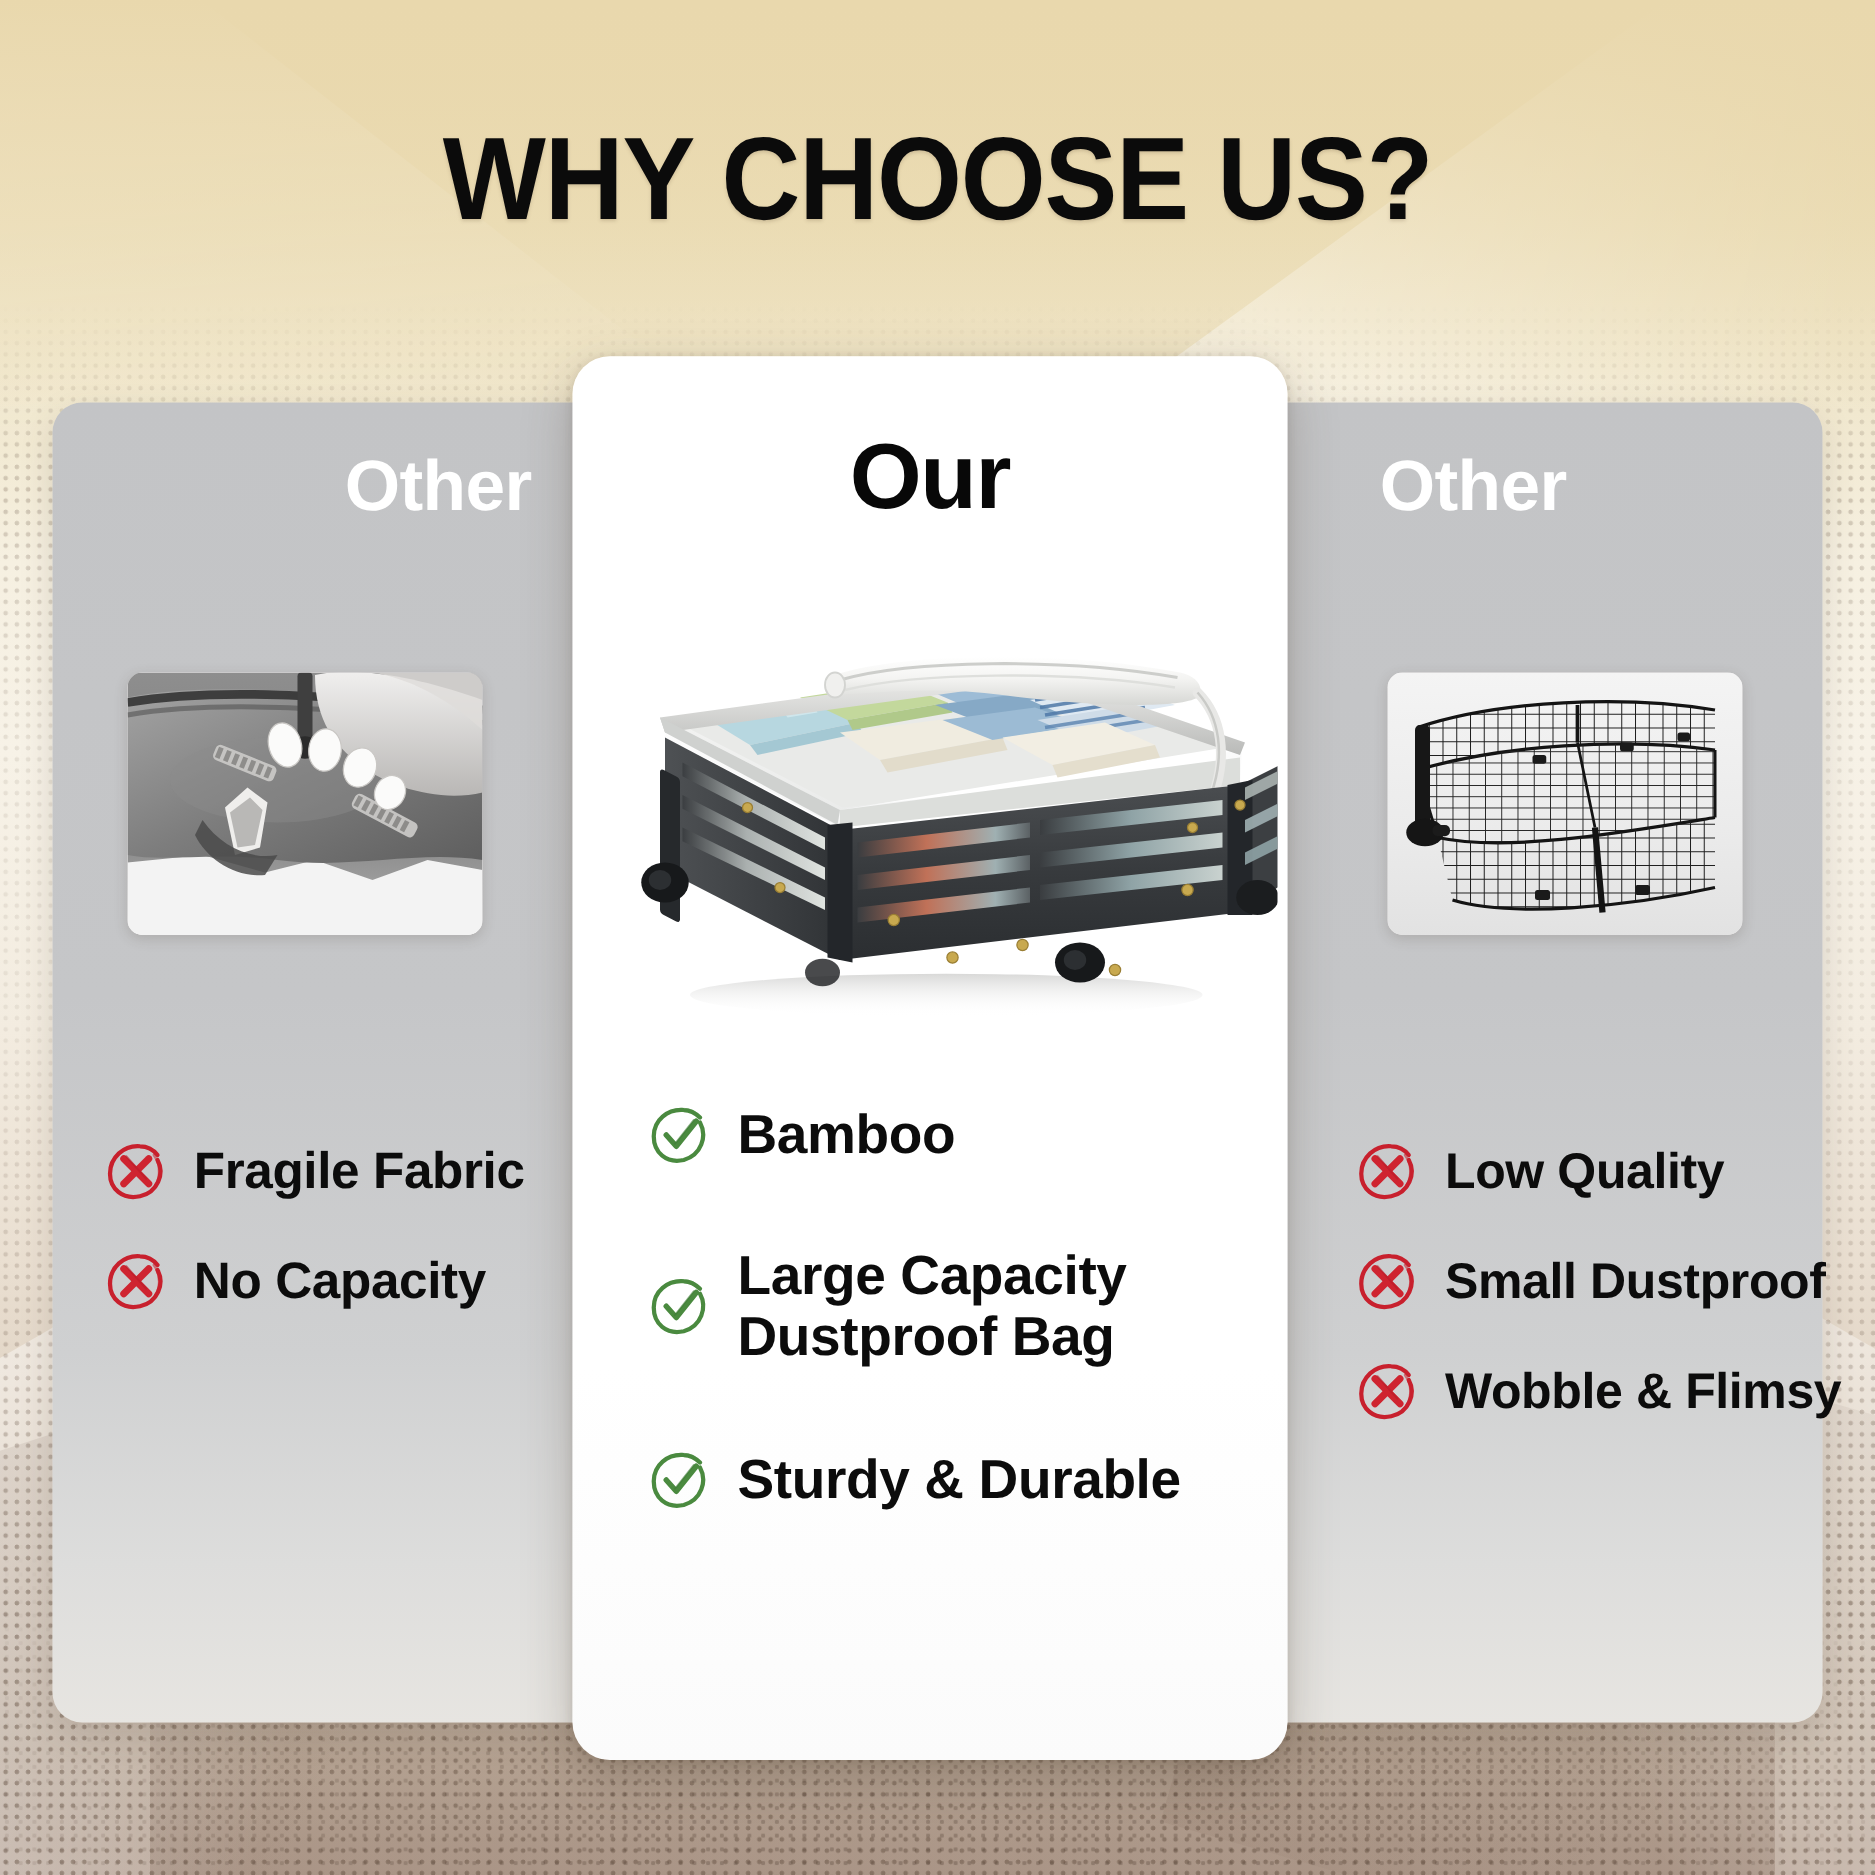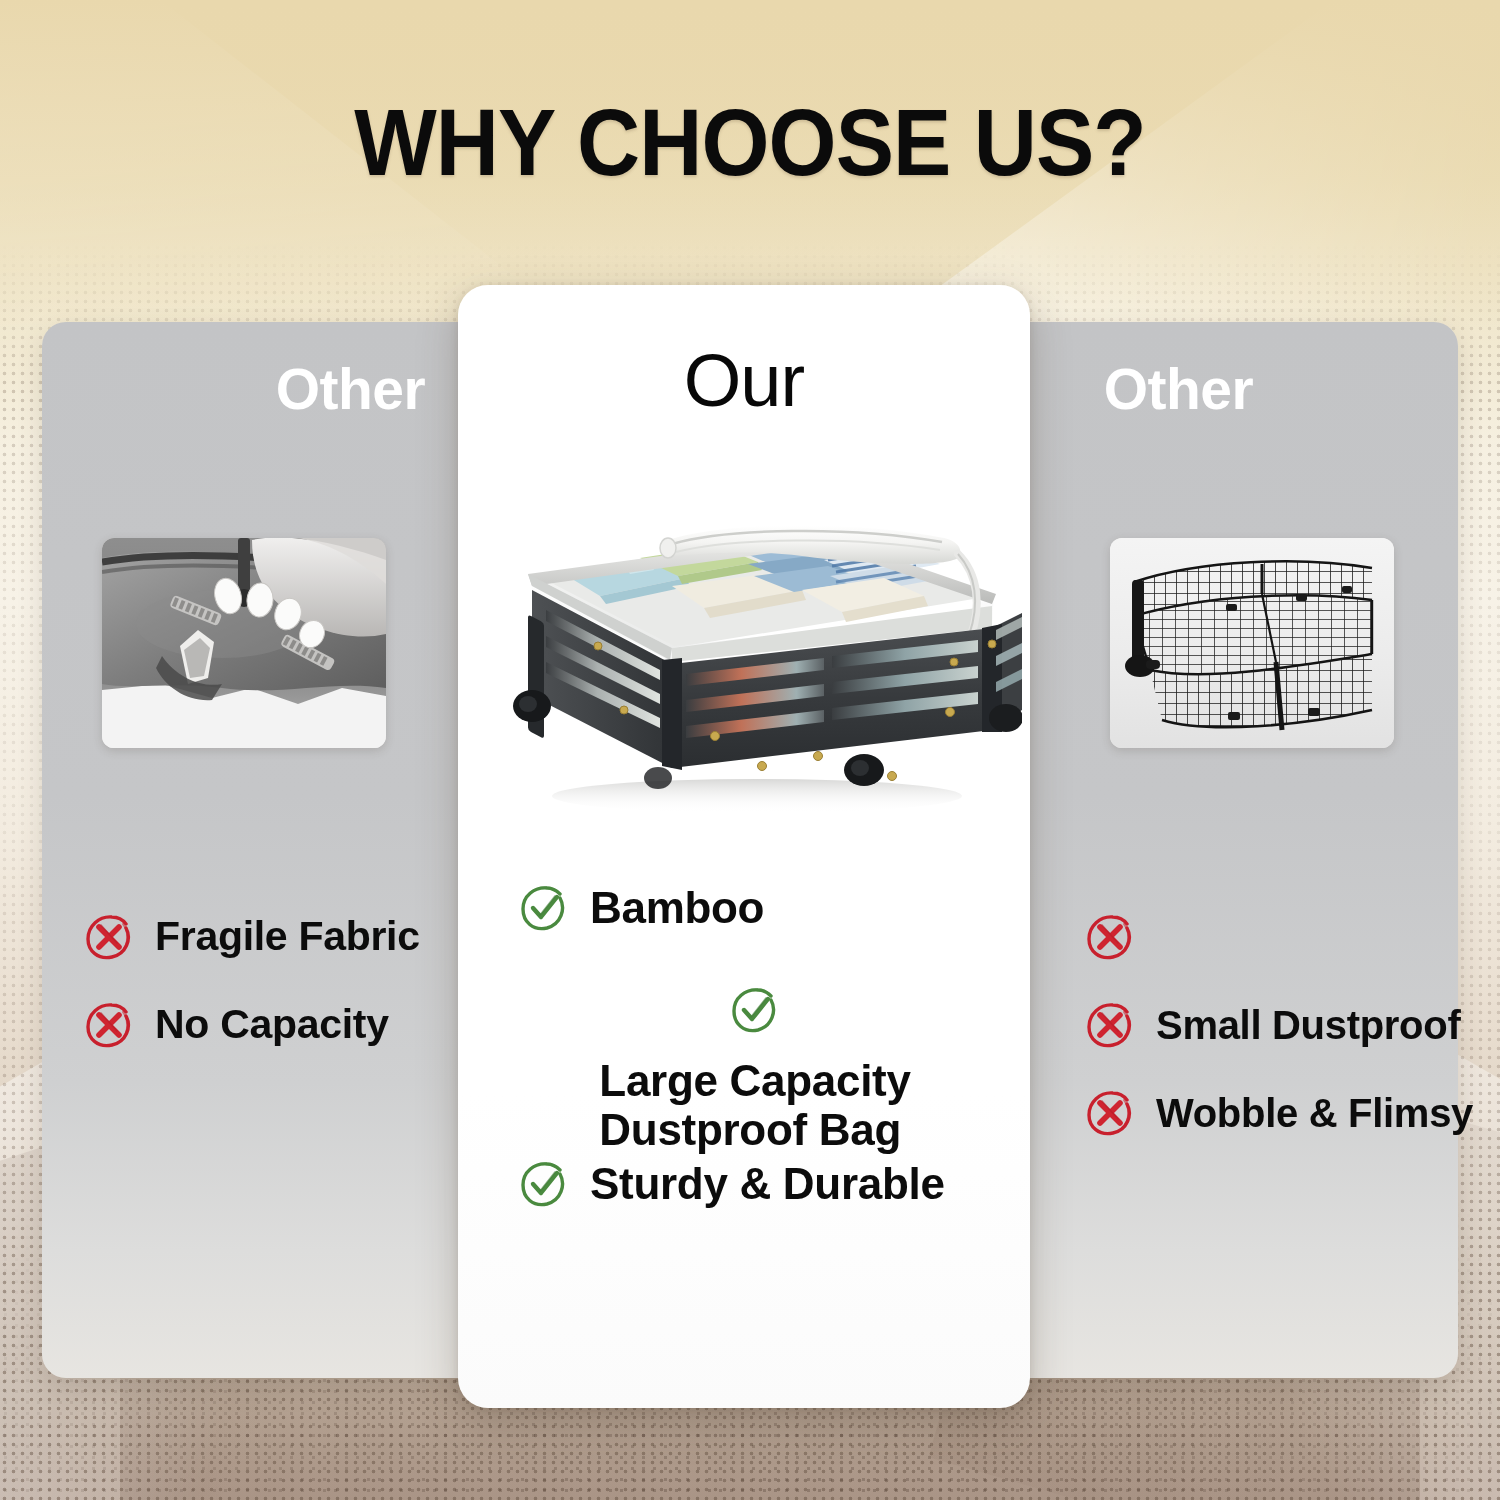--- a/index.html
+++ b/index.html
@@ -127,39 +127,39 @@
   
   #card{
     position:absolute; z-index:7;
     left:458px; top:285px; width:572px; height:1123px;
     background:linear-gradient(180deg,#ffffff 0%,#ffffff 72%,#fbfbfb 100%);
     border-radius:30px;
     box-shadow:0 14px 40px rgba(80,65,50,.28), 0 2px 8px rgba(80,65,50,.15);
   }
   #card-title{
     position:absolute; top:338px; left:458px; width:572px; z-index:8;
-    text-align:center; font-size:74px; font-weight:400; color:#080808;
+    text-align:center; font-size:74px; font-weight:700; color:#080808;
     letter-spacing:-1px;
   }
 
   
   #hero{ position:absolute; z-index:8; left:472px; top:478px; width:550px; height:340px; }
 
   
   .list{ position:absolute; z-index:9; }
   .list.left  { left:85px;  top:893px;  width:470px; }
   .list.center{ left:520px; top:862px;  width:470px; }
   .list.right { left:1086px;top:893px;  width:420px; }
 
   .row{ display:flex; align-items:center; gap:22px; }
   .list.left  .row{ height:88px;align-items:center; }
   .list.right .row{ height:88px; }
   .list.center .row{ height:auto; margin-bottom:22px; }
   .list.center .row:nth-child(1){ height:92px; margin-bottom:32px; }
-  .list.center .row:nth-child(2){ height:118px; margin-bottom:34px;flex-direction:column; }
+  .list.center .row:nth-child(2){ height:118px; margin-bottom:34px; }
   .list.center .row:nth-child(3){ height:92px; }
 
   .mark{ flex:0 0 auto; width:48px; height:48px; }
   .label{
     font-size:41px; font-weight:700; color:#0c0c0c;
     letter-spacing:-.3px; line-height:1.12; white-space:pre-line;
   }
   .list.center .label{ font-size:44px; }
   .list.right .label{ font-size:40px; }
 </style>
@@ -528,20 +528,21 @@
   <div class="row">
     <span class="mark">
       <svg viewBox="0 0 48 48" width="48" height="48">
         <path d="M41 15 C47 26 41 41 27 44 C13 47 3 38 3 26 C3 13 14 3 27 4 C33 4 38 7 41 11" fill="none" stroke="#c8202d" stroke-width="3.4" stroke-linecap="round"></path>
         <path d="M38 11 C44 19 44 32 36 39" fill="none" stroke="#c8202d" stroke-width="2" opacity=".55" stroke-linecap="round"></path>
         <path d="M14 14 L34 34" stroke="#cf2430" stroke-width="5.6" stroke-linecap="round"></path>
         <path d="M34 14 L14 34" stroke="#cf2430" stroke-width="5.6" stroke-linecap="round"></path>
         <path d="M16 12 L32 30" stroke="#b81c28" stroke-width="1.6" opacity=".6" stroke-linecap="round"></path>
       </svg>
     </span>
+    <span class="label">Low Quality</span>
   </div>
   <div class="row">
     <span class="mark">
       <svg viewBox="0 0 48 48" width="48" height="48">
         <path d="M41 15 C47 26 41 41 27 44 C13 47 3 38 3 26 C3 13 14 3 27 4 C33 4 38 7 41 11" fill="none" stroke="#c8202d" stroke-width="3.4" stroke-linecap="round"></path>
         <path d="M38 11 C44 19 44 32 36 39" fill="none" stroke="#c8202d" stroke-width="2" opacity=".55" stroke-linecap="round"></path>
         <path d="M14 14 L34 34" stroke="#cf2430" stroke-width="5.6" stroke-linecap="round"></path>
         <path d="M34 14 L14 34" stroke="#cf2430" stroke-width="5.6" stroke-linecap="round"></path>
         <path d="M16 12 L32 30" stroke="#b81c28" stroke-width="1.6" opacity=".6" stroke-linecap="round"></path>
       </svg>

